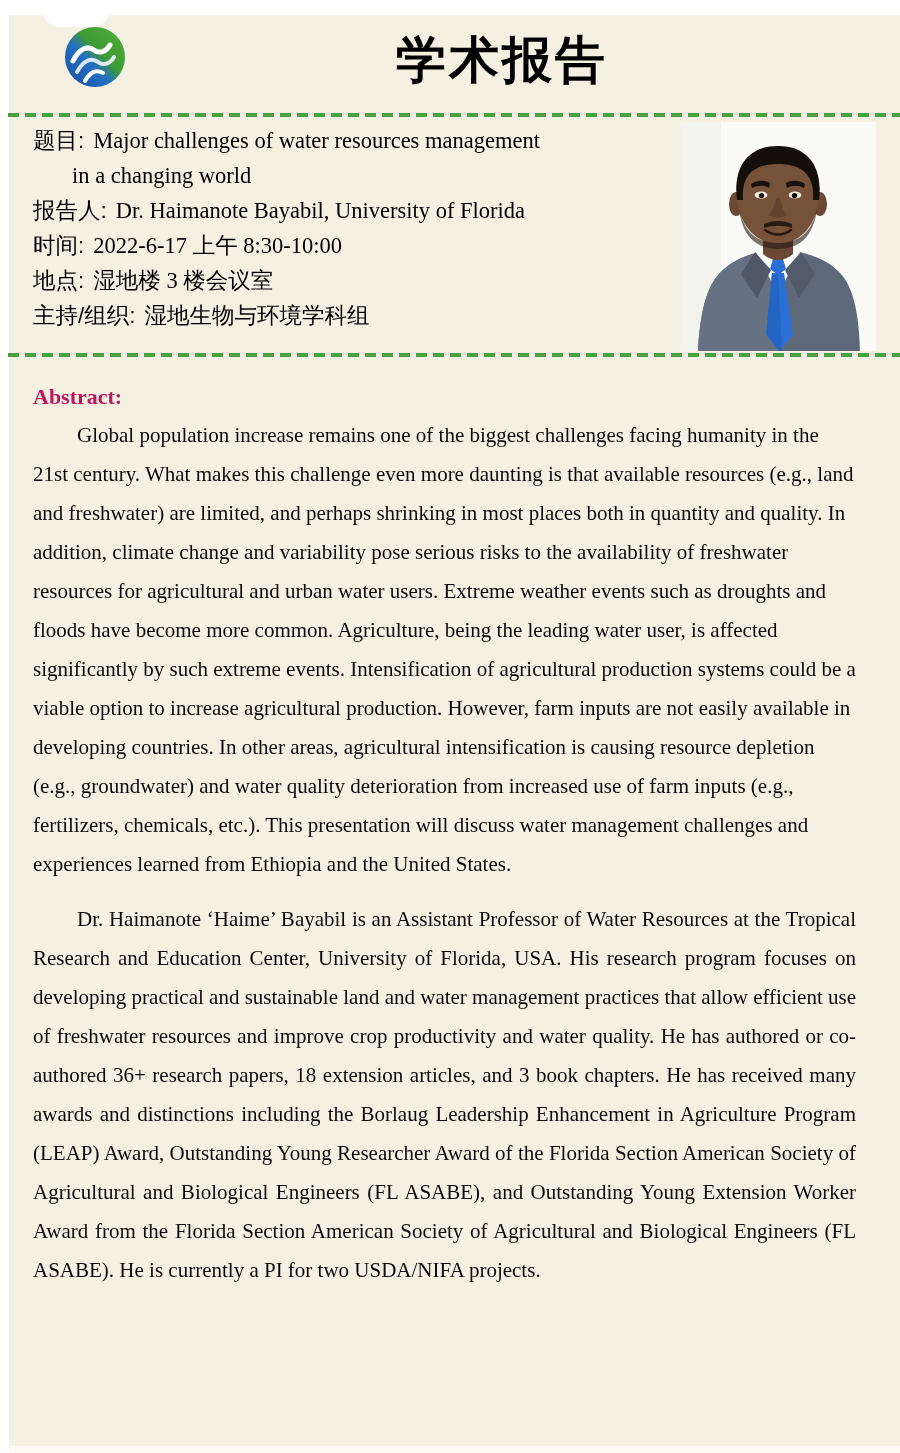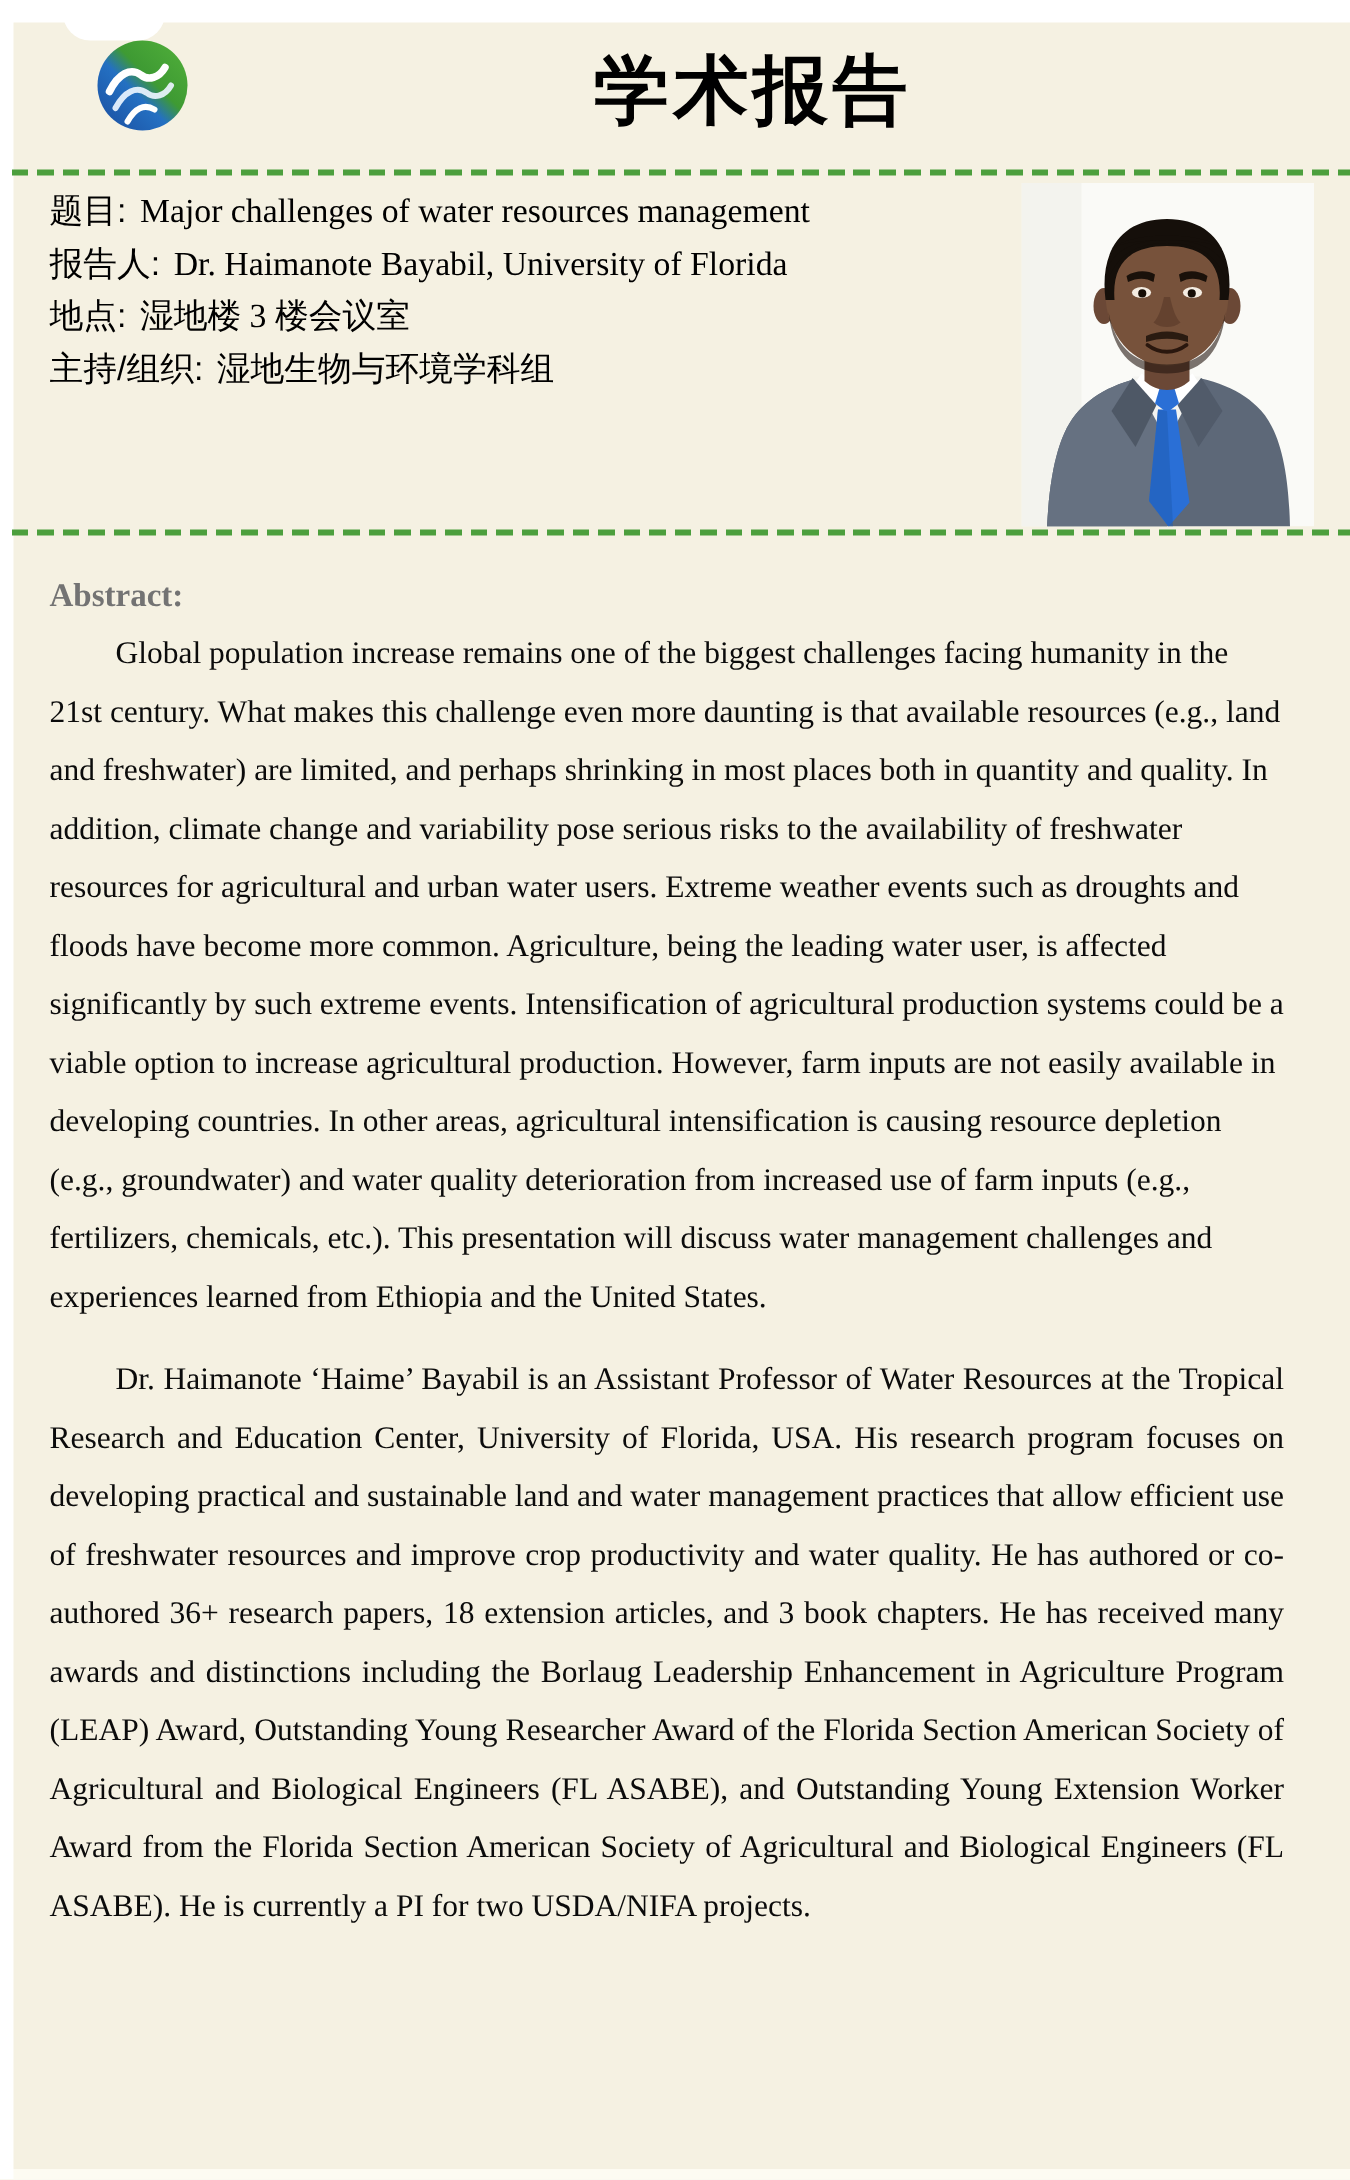--- a/index.html
+++ b/index.html
@@ -30,21 +30,21 @@
   .info { position:absolute; left:33px; top:123px; width:648px; font-weight:normal; font-size:22.5px; color:#000; }
   .info-row { line-height:35px; white-space:nowrap; }
   .info-row .lab { font-family:"Liberation Sans","DejaVu Sans",sans-serif; margin-right:9px; }
   .info-row .val { font-family:"Liberation Serif","DejaVu Serif",serif; }
   .info-row.cont { padding-left:39px; }
 
   .photo { position:absolute; left:681px; top:122px; width:195px; height:229px; }
 
   
   .content { position:absolute; left:33px; top:381px; width:823px; }
-  .sec-heading { font-size:22px; font-weight:bold; line-height:32px; color:#737373; }
+  .sec-heading { font-size:22px; font-weight:bold; line-height:32px; color:#be185d; }
   .para { margin:3px 0 0 0; font-size:21px; line-height:39px; text-indent:44px; color:#0b0b0b; }
   .para.justify { text-align:justify;margin-top:16px; }
   .bio-head { margin-top:34px; }
 </style>
 </head>
 <body>
 
 <div class="sheet"></div>
 <div class="corner-tab"></div>
 
@@ -65,22 +65,28 @@
 
 <div class="page-title">学术报告</div>
 
 <div class="rule rule-top"></div>
 <div class="rule rule-bottom"></div>
 
 <div class="info">
   <div class="info-row">
     <span class="lab">题目:</span><span class="val">Major challenges of water resources management</span>
   </div>
+  <div class="info-row cont">
+    <span class="val">in a changing world</span>
+  </div>
   <div class="info-row">
     <span class="lab">报告人:</span><span class="val">Dr. Haimanote Bayabil, University of Florida</span>
+  </div>
+  <div class="info-row">
+    <span class="lab">时间:</span><span class="val">2022-6-17 上午 8:30-10:00</span>
   </div>
   <div class="info-row">
     <span class="lab">地点:</span><span class="val">湿地楼 3 楼会议室</span>
   </div>
   <div class="info-row">
     <span class="lab">主持/组织:</span><span class="val">湿地生物与环境学科组</span>
   </div>
 </div>
 
 <svg class="photo" viewBox="0 0 195 229" aria-hidden="true">

